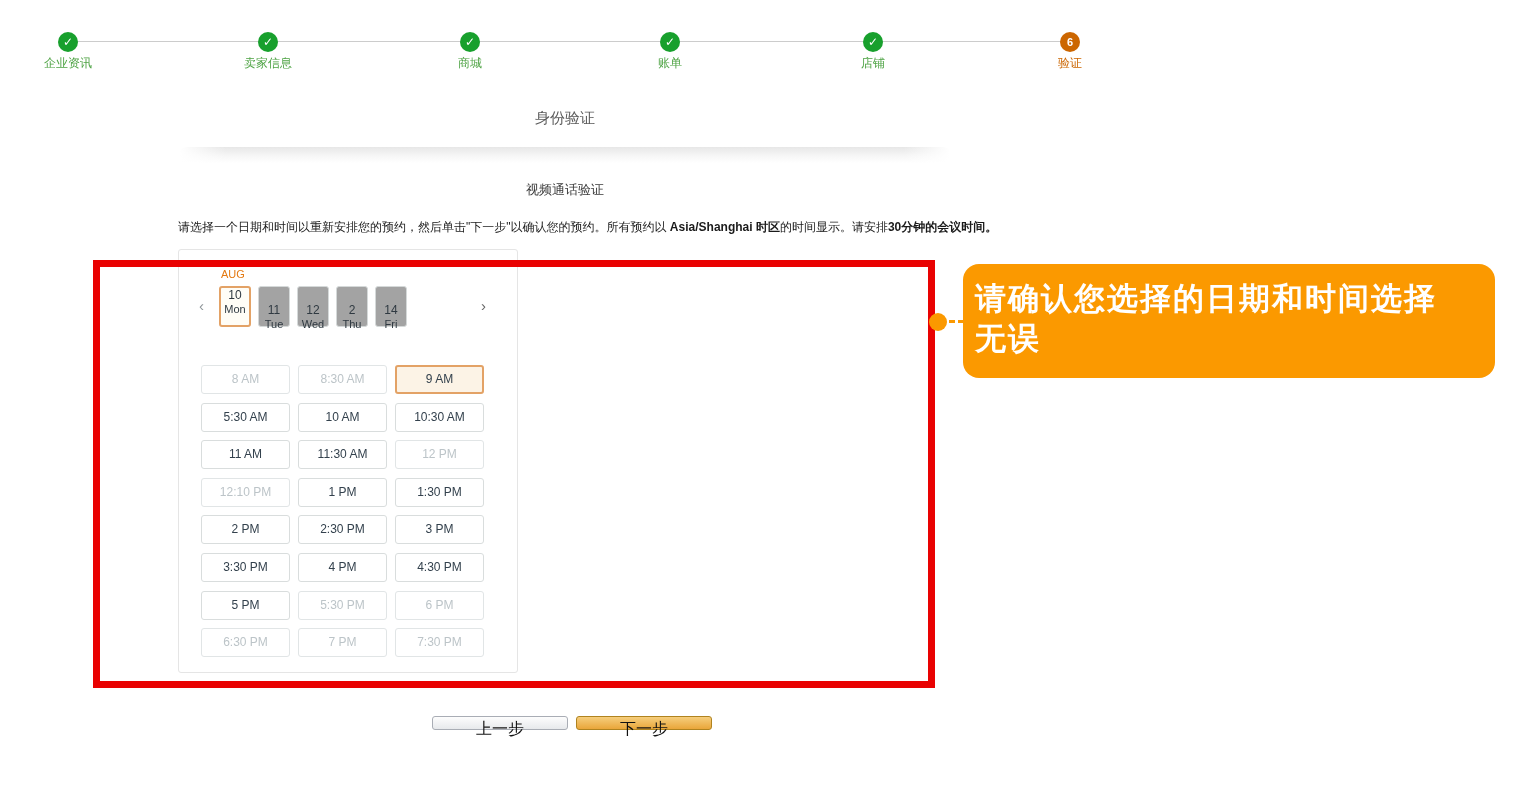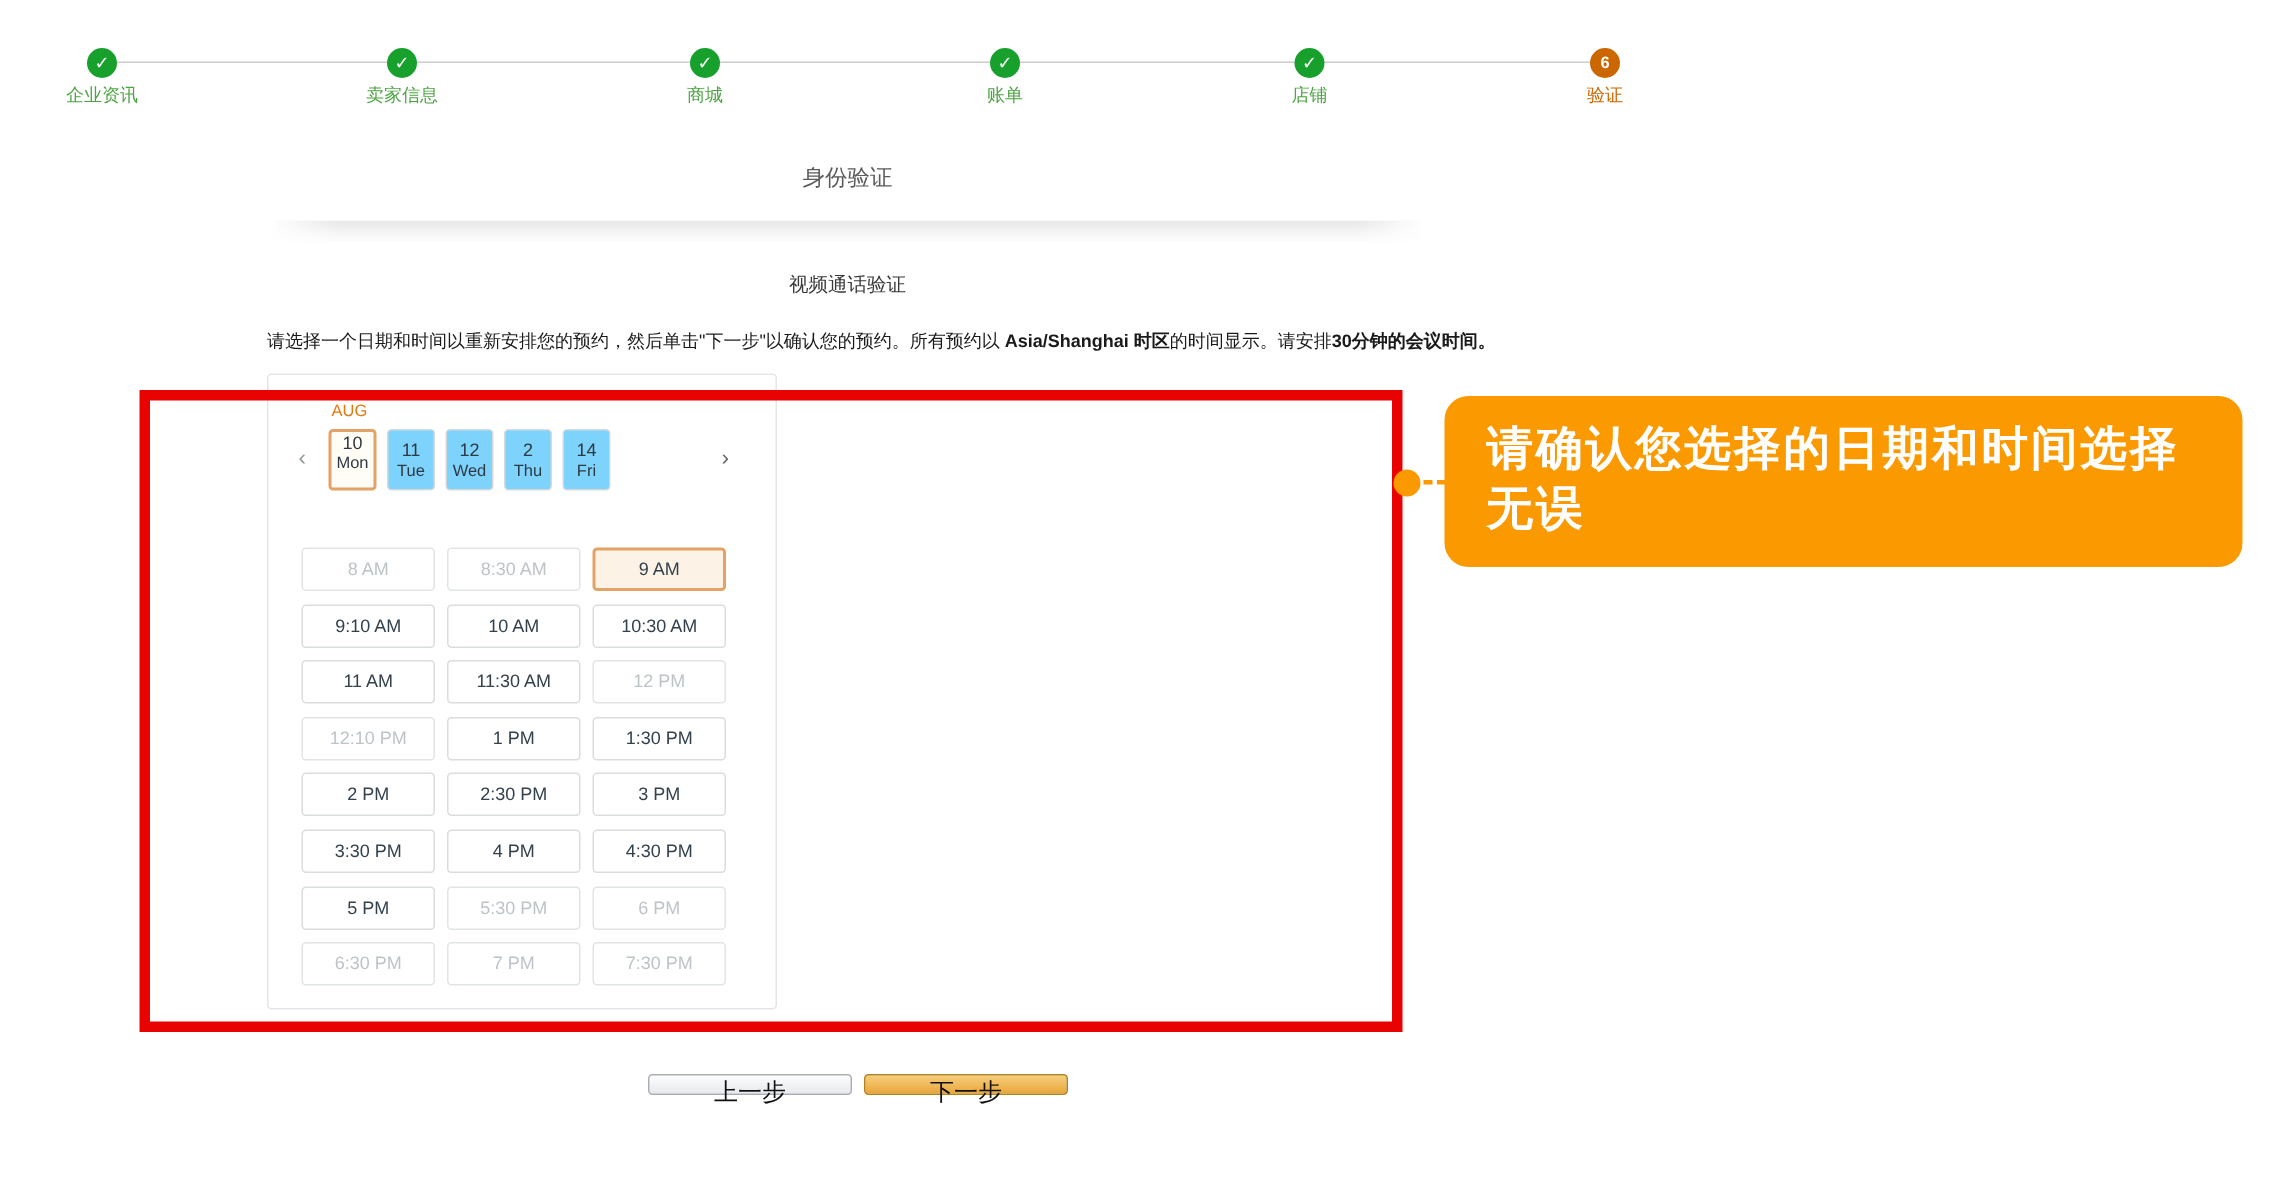--- a/index.html
+++ b/index.html
@@ -32,22 +32,22 @@
   .instruction b { font-weight:bold; }
 
   
   .card { position:absolute; left:178px; top:249px; width:340px; height:424px;
           background:#fff; border:1px solid #e5e5e5; border-radius:3px; z-index:1; }
   .month-label { position:absolute; left:42px; top:18px; font-size:11px; color:#e47911; }
   .chev { position:absolute; font-size:15px; color:#8f9699; cursor:pointer; line-height:16px; }
   .chev.left { left:20px; top:48px; }
   .chev.right { left:302px; top:48px; color:#666; }
   .date-list { position:absolute; left:40px; top:36px; display:flex; gap:7px; }
-  .date-box { width:32px; height:41px; border:1px solid #d5d9d9; border-radius:3px; background:#7dd3fc;
-              text-align:center; padding-top:6px; cursor:pointer; }
+  .date-box { width:32px; height:41px; border:1px solid #d5d9d9; border-radius:3px; background:#a3a3a3;
+              text-align:center; padding-top:16px; cursor:pointer; }
   .date-box .d-num { font-size:12px; color:#2f3941; }
   .date-box .d-wd { font-size:11px; color:#2f3941; margin-top:1px; }
   .date-box.sel { border:2px solid #e3a266; background:#fffdf6; padding-top:0; }
 
   .slot-grid { position:absolute; left:22px; top:115px; display:grid;
                grid-template-columns:repeat(3,89px); column-gap:8px; row-gap:8.6px; }
   .slot { height:29px; border:1px solid #d9dddd; border-radius:3px; background:#fff;
           font-size:12px; color:#33414d; text-align:center; line-height:27px; }
   .slot.available { cursor:pointer; }
   .slot.disabled { color:#bcc4c8; border-color:#e1e5e6; }
@@ -55,21 +55,21 @@
 
   
   .red-rect { position:absolute; left:93px; top:260px; width:842px; height:428px;
               border:7px solid #e90202; z-index:5; pointer-events:none; }
   .conn-dot { position:absolute; left:929px; top:313px; width:18px; height:18px; border-radius:50%;
               background:#fb9900; z-index:6; }
   .conn-dash { position:absolute; left:949px; top:320px; width:15px; height:0;
                border-top:3px dashed #fb9900; z-index:6; }
   .callout { position:absolute; left:963px; top:264px; width:532px; height:114px;
              background:#fb9900; border-radius:16px; z-index:6;
-             padding:15px 28px; color:#fff; font-size:31px; font-weight:bold;
+             padding:15px 12px; color:#fff; font-size:31px; font-weight:bold;
              line-height:40px; letter-spacing:2px; }
   .callout span { display:block; }
 
   
   .footer-btns { position:absolute; left:432px; top:716px; display:flex; gap:8px; }
   .btn { width:136px; height:14px; font-size:16px; color:#111; text-align:center; line-height:23px;
          border-radius:3px; cursor:pointer; }
   .btn.prev { background:linear-gradient(to bottom,#fdfdfd,#e7e9ec); border:1px solid #a9adb5; }
   .btn.next { background:linear-gradient(to bottom,#f6ce7d,#e9a63a); border:1px solid #b0831f; }
 </style>
@@ -137,21 +137,21 @@
         <div class="date-box">
           <div class="d-num">14</div>
           <div class="d-wd">Fri</div>
         </div>
       </div>
     <div class="chev right">›</div>
     <div class="slot-grid">
         <div class="slot disabled">8 AM</div>
         <div class="slot disabled">8:30 AM</div>
         <div class="slot selected">9 AM</div>
-        <div class="slot available">9:10 AM</div>
+        <div class="slot available">5:30 AM</div>
         <div class="slot available">10 AM</div>
         <div class="slot available">10:30 AM</div>
         <div class="slot available">11 AM</div>
         <div class="slot available">11:30 AM</div>
         <div class="slot disabled">12 PM</div>
         <div class="slot disabled">12:10 PM</div>
         <div class="slot available">1 PM</div>
         <div class="slot available">1:30 PM</div>
         <div class="slot available">2 PM</div>
         <div class="slot available">2:30 PM</div>

